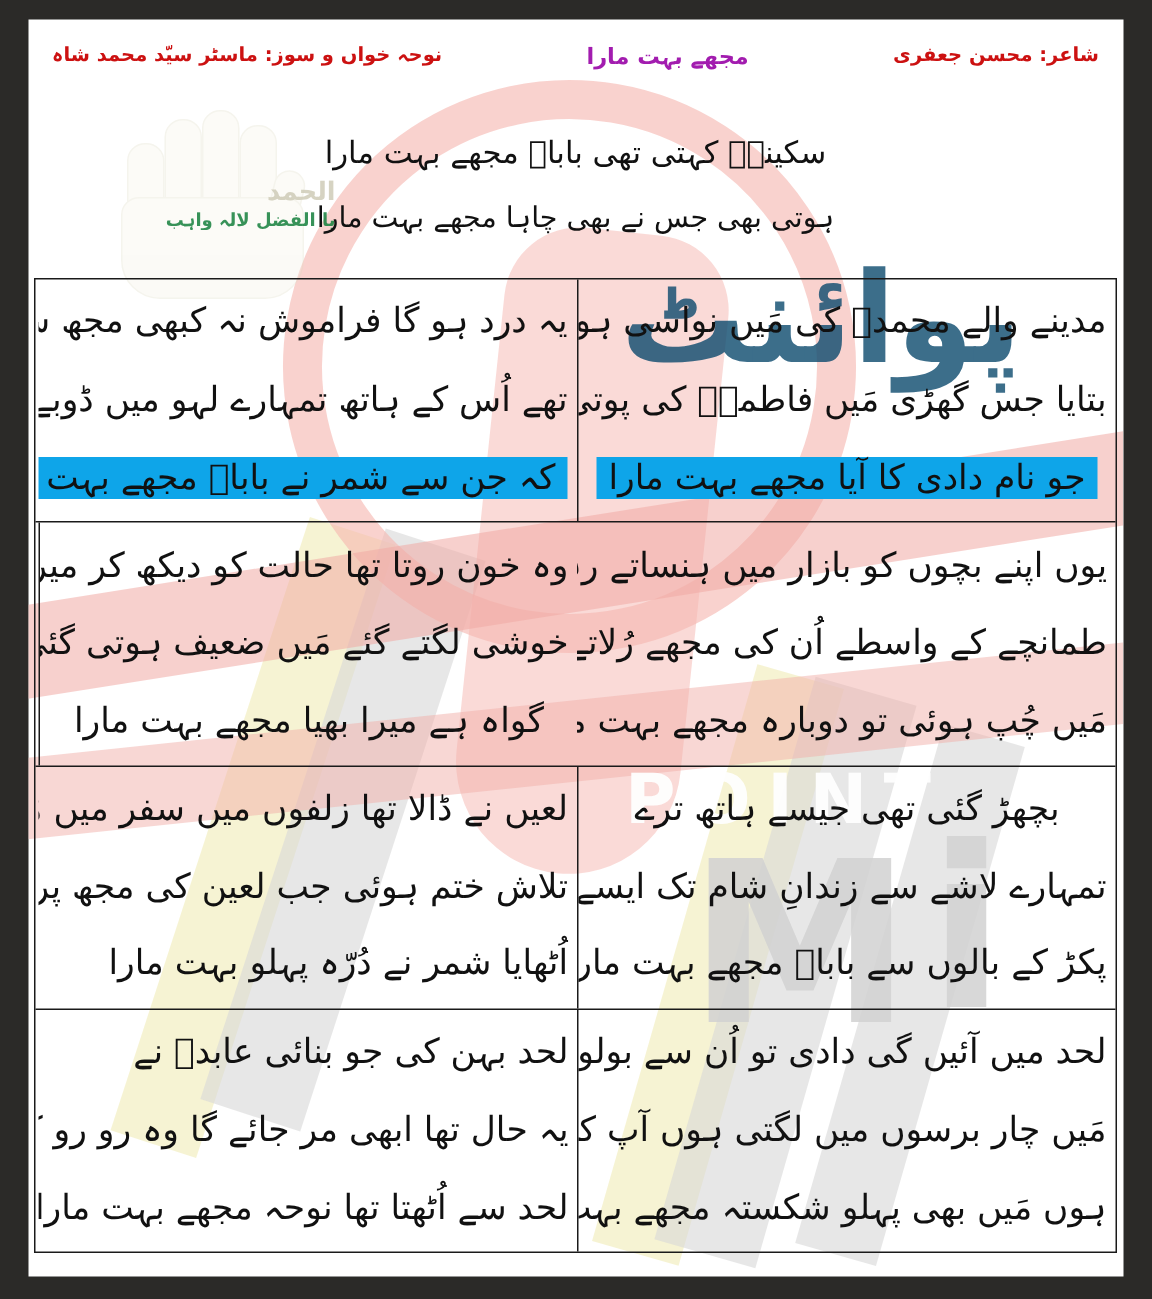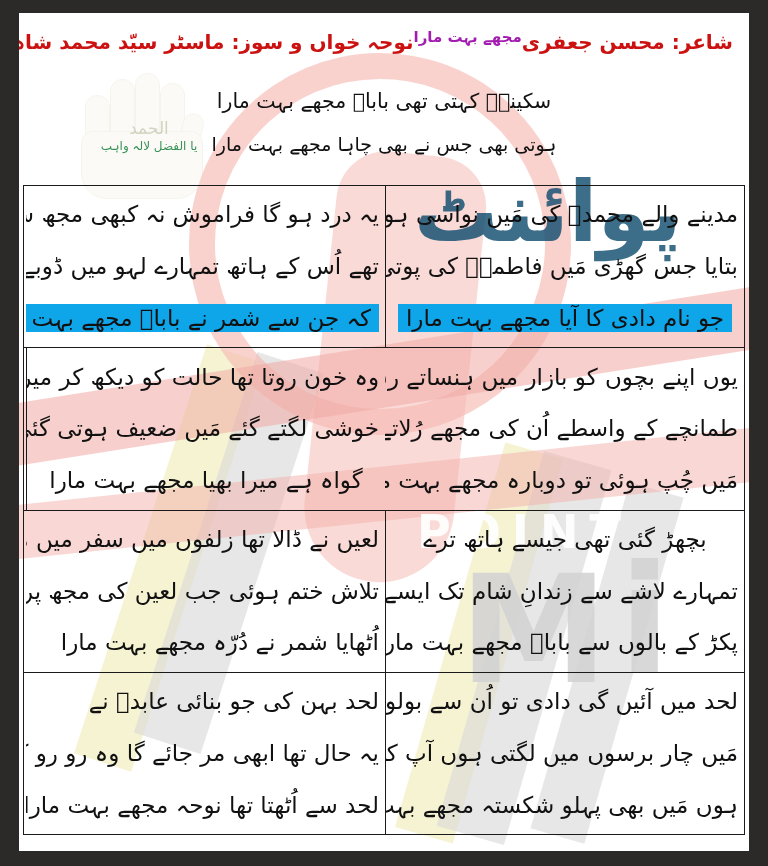--- a/index.html
+++ b/index.html
@@ -28,22 +28,22 @@
     position:absolute;width:23px;background:#f3f1e4;
     border:1.6px solid #dedbc4;border-radius:12px 12px 3px 3px;
   }
   .wm-panja .palm{
     position:absolute;left:4px;top:58px;width:120px;height:66px;
     background:#f3f1e4;border:1.6px solid #dedbc4;
     border-radius:12px 12px 26px 26px;
   }
   .wm-arabic{
     position:absolute;left:55px;top:105px;width:150px;
-    color:#cfccb8;font-size:17px;font-weight:normal;
-    text-align:center;opacity:.85;letter-spacing:1px;
+    color:#cfccb8;font-size:17px;font-weight:bold;
+    opacity:.85;letter-spacing:1px;
   }
   .wm-arabic .l2{font-size:12px;color:#15803d;margin-top:1px;}
 
   .wm-redring{
     position:absolute;left:170px;top:40px;width:330px;height:330px;
     border:26px solid #f6b6b0;border-radius:50%;
     opacity:.62;transform:rotate(-12deg);
   }
   .wm-redband{
     position:absolute;left:-40px;top:330px;width:840px;height:62px;
@@ -79,21 +79,21 @@
     font-size:84px;color:#0c4a6e;opacity:.8;font-weight:bold;text-align:center;
   }
 
   
   .credits{
     position:absolute;left:0;right:0;top:14px;height:46px;
     display:flex;flex-direction:row;align-items:flex-start;
     justify-content:space-between;padding:0 16px;box-sizing:border-box;
   }
   .credit-txt{
-    color:#cc1111;font-size:20px;font-weight:bold;
+    color:#cc1111;font-size:13px;font-weight:bold;
     white-space:nowrap;line-height:1.5;
   }
   .title-main{
     color:#a21caf;font-size:15px;font-weight:bold;
     white-space:nowrap;line-height:1.4;
   }
 
   
   .matla{
     position:absolute;left:0;right:0;top:66px;height:100px;
@@ -219,21 +219,21 @@
       </div>
       <div class="verse-row">
         <div class="cell cell-right">
           <div class="vline sp-wide">بچھڑ گئی تھی جیسے ہاتھ ترے</div>
           <div class="vline sp-mid">تمہارے لاشے سے زندانِ شام تک ایسے</div>
           <div class="vline sp-wide">پکڑ کے بالوں سے باباؑ مجھے بہت مارا</div>
         </div>
         <div class="cell cell-left">
           <div class="vline sp-wide">لعیں نے ڈالا تھا زلفوں میں سفر میں مَیں اونٹ سے گر کر</div>
           <div class="vline sp-mid">تلاش ختم ہوئی جب لعین کی مجھ پر</div>
-          <div class="vline sp-wide">اُٹھایا شمر نے دُرّہ مجھے بہت مارا</div>
+          <div class="vline sp-wide">اُٹھایا شمر نے دُرّہ پہلو بہت مارا</div>
         </div>
       </div>
       <div class="verse-row">
         <div class="cell cell-right">
           <div class="vline sp-wide">لحد میں آئیں گی دادی تو اُن سے بولوں گی</div>
           <div class="vline sp-mid">مَیں چار برسوں میں لگتی ہوں آپ کے جیسی</div>
           <div class="vline sp-wide">ہوں مَیں بھی پہلو شکستہ مجھے بہت مارا</div>
         </div>
         <div class="cell cell-left">
           <div class="vline sp-wide">لحد بہن کی جو بنائی عابدؑ نے</div>

